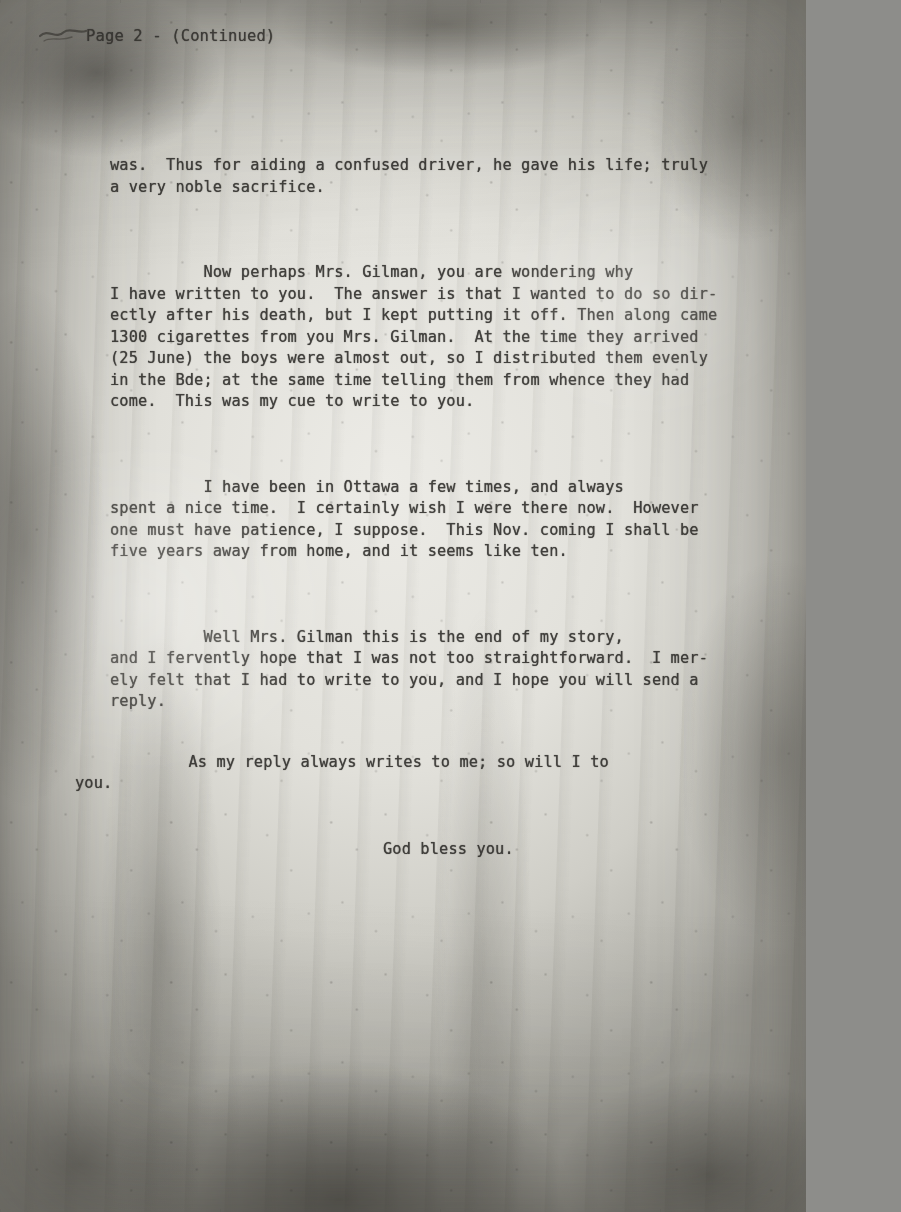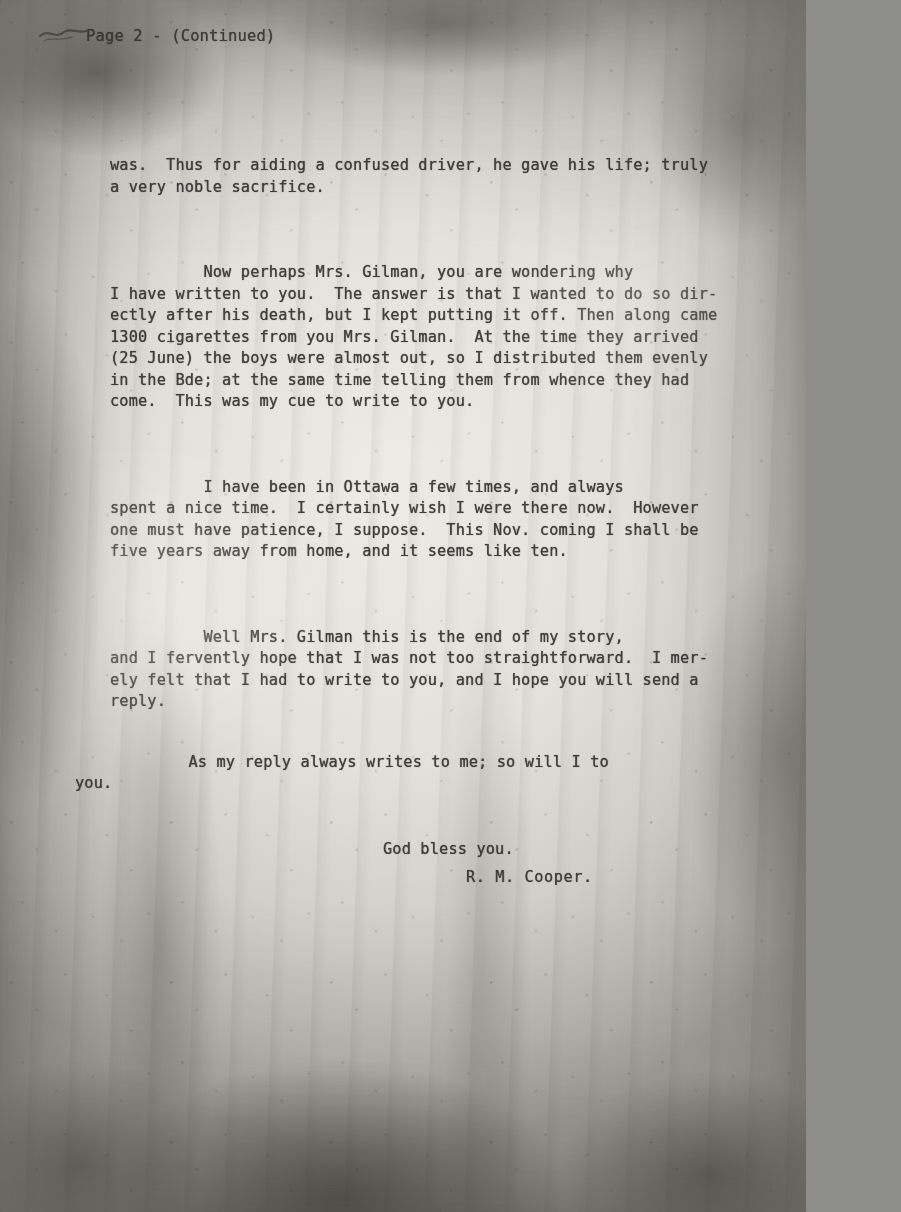--- a/index.html
+++ b/index.html
@@ -221,18 +221,17 @@
 five years away from home, and it seems like ten.</p>
     <p class="para tight">          Well Mrs. Gilman this is the end of my story,
 and I fervently hope that I was not too straightforward.  I mer-
 ely felt that I had to write to you, and I hope you will send a
 reply.</p>
   </div>
 
   <div class="typed closing-1">          As my reply always writes to me; so will I to</div>
   <div class="typed closing-2">you.</div>
   <div class="typed blessing">God bless you.</div>
-  <div class="typed signature">R. M. Cooper.</div>
 
   <div class="ink-dot"></div>
   <div class="fade-overlay"></div>
   <div class="vignette"></div>
 </div>
 
 </body></html>

